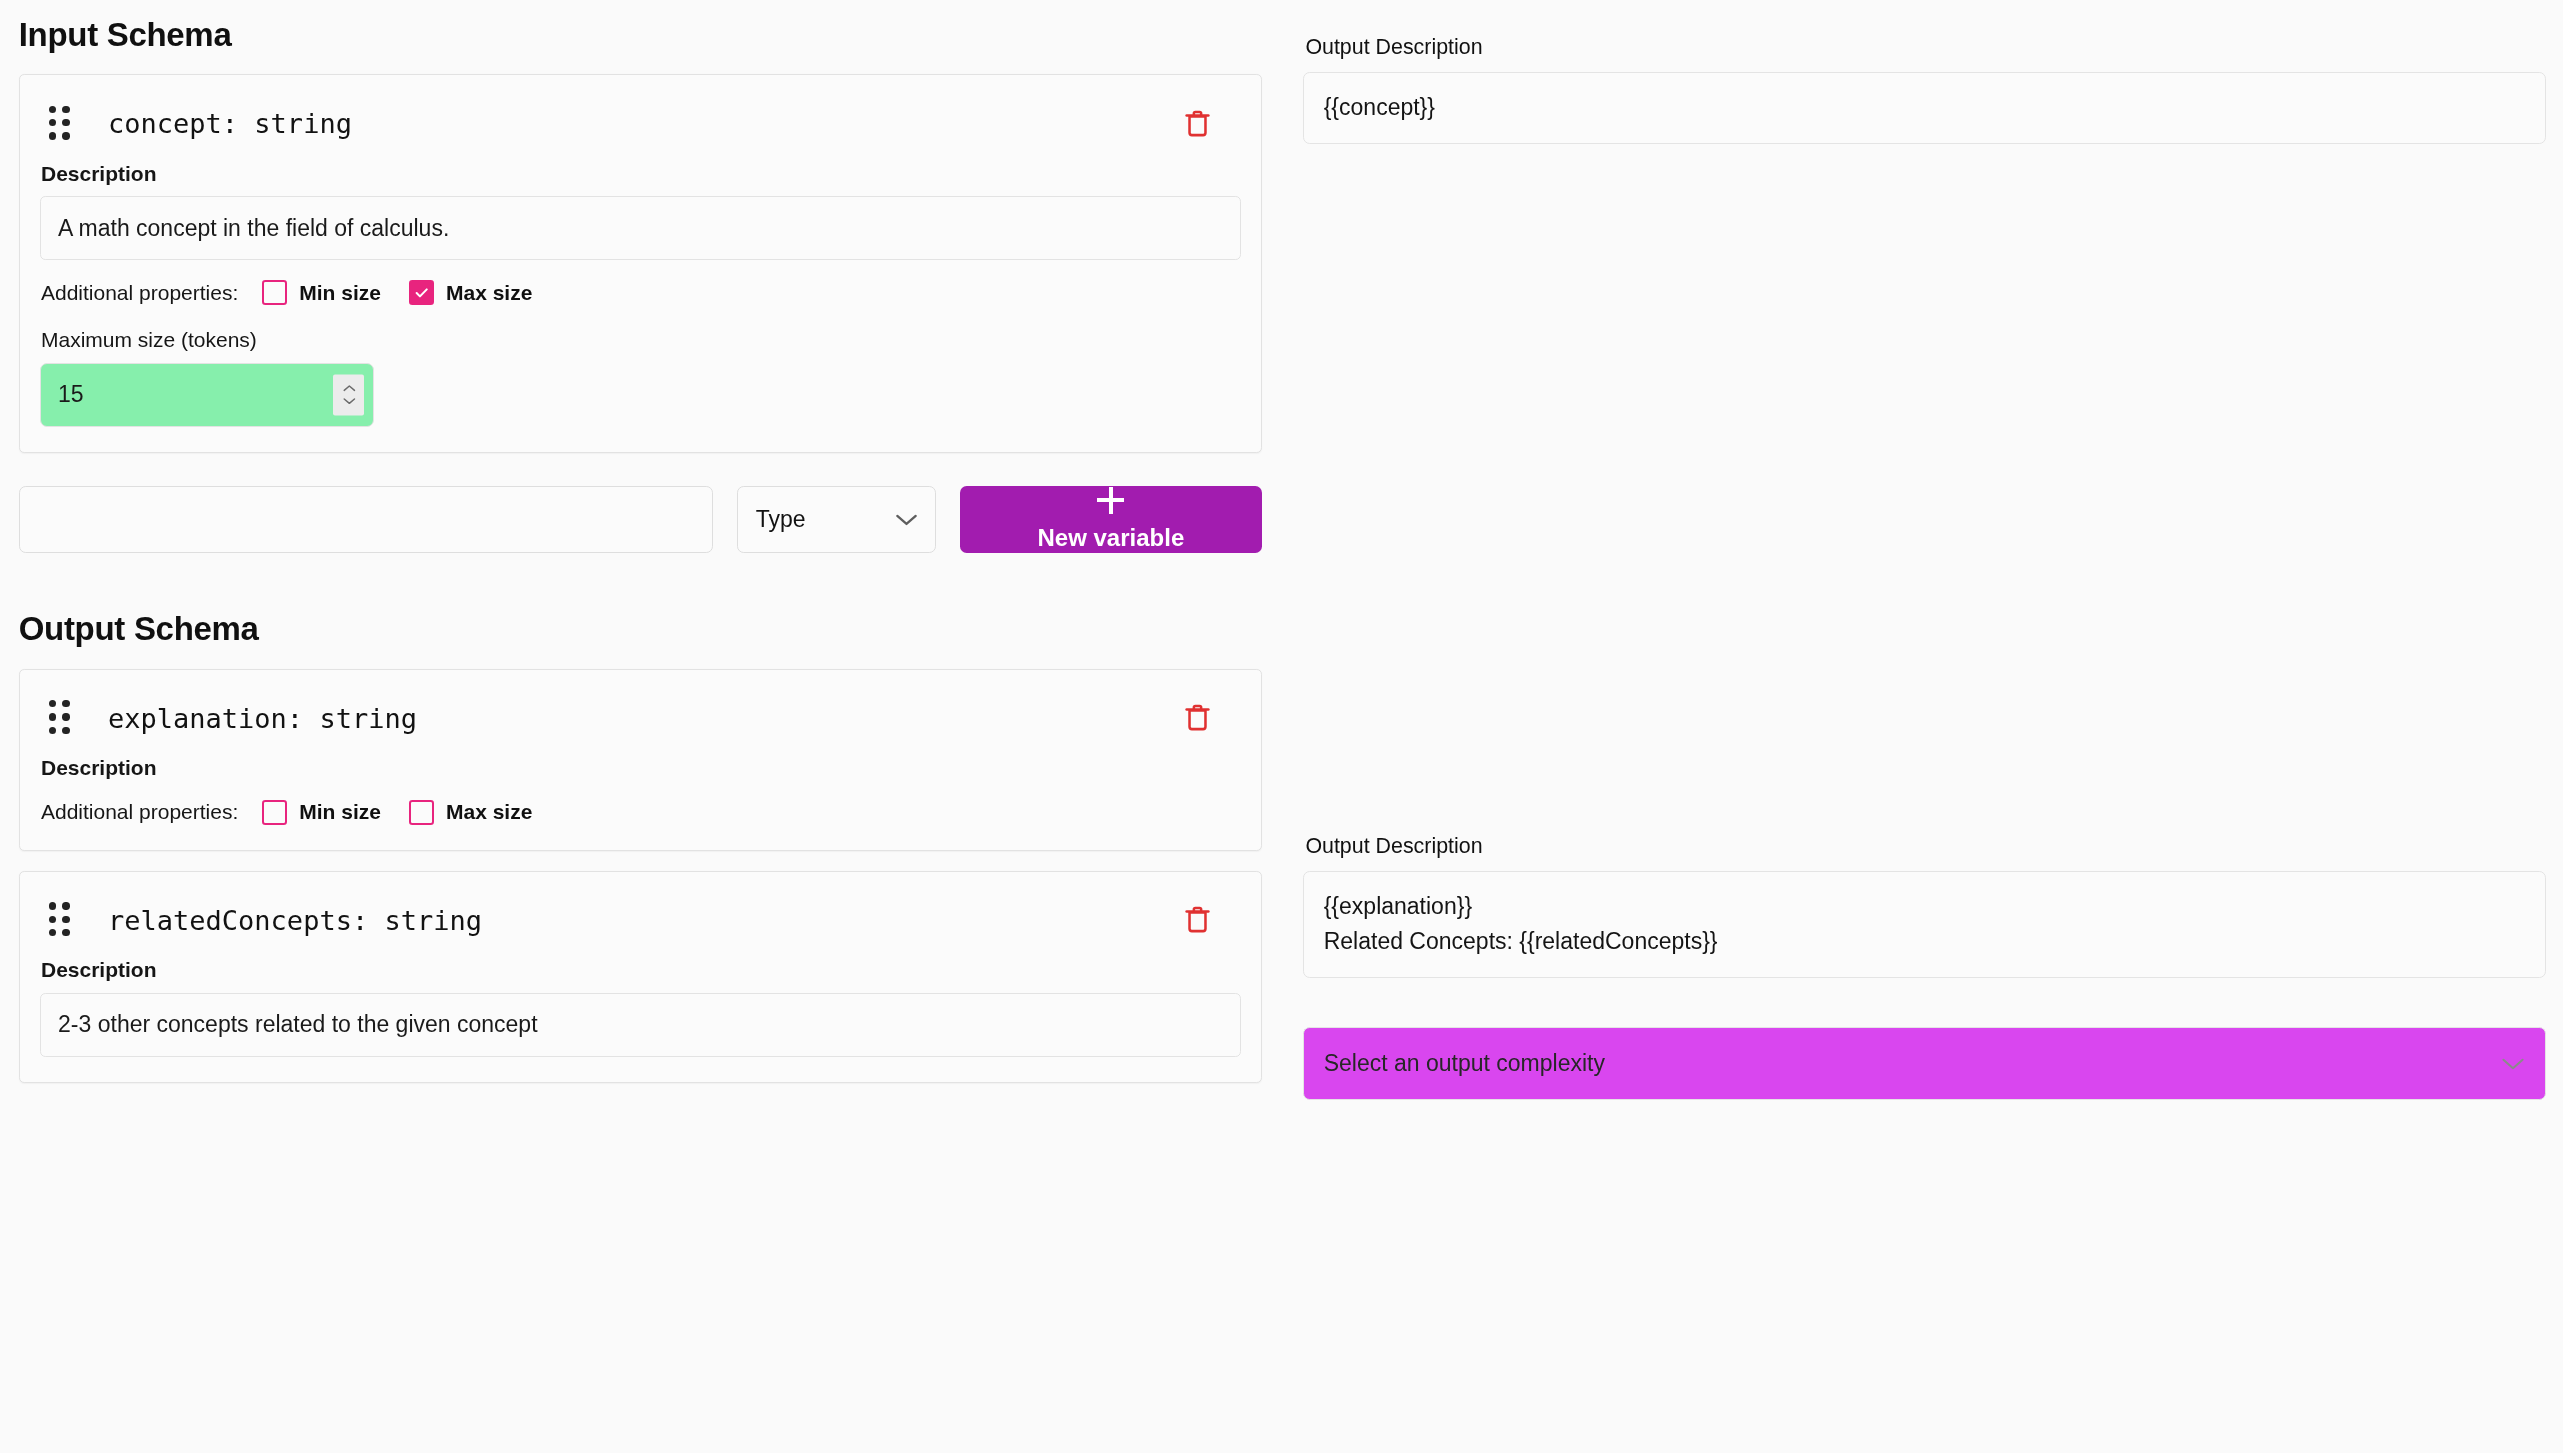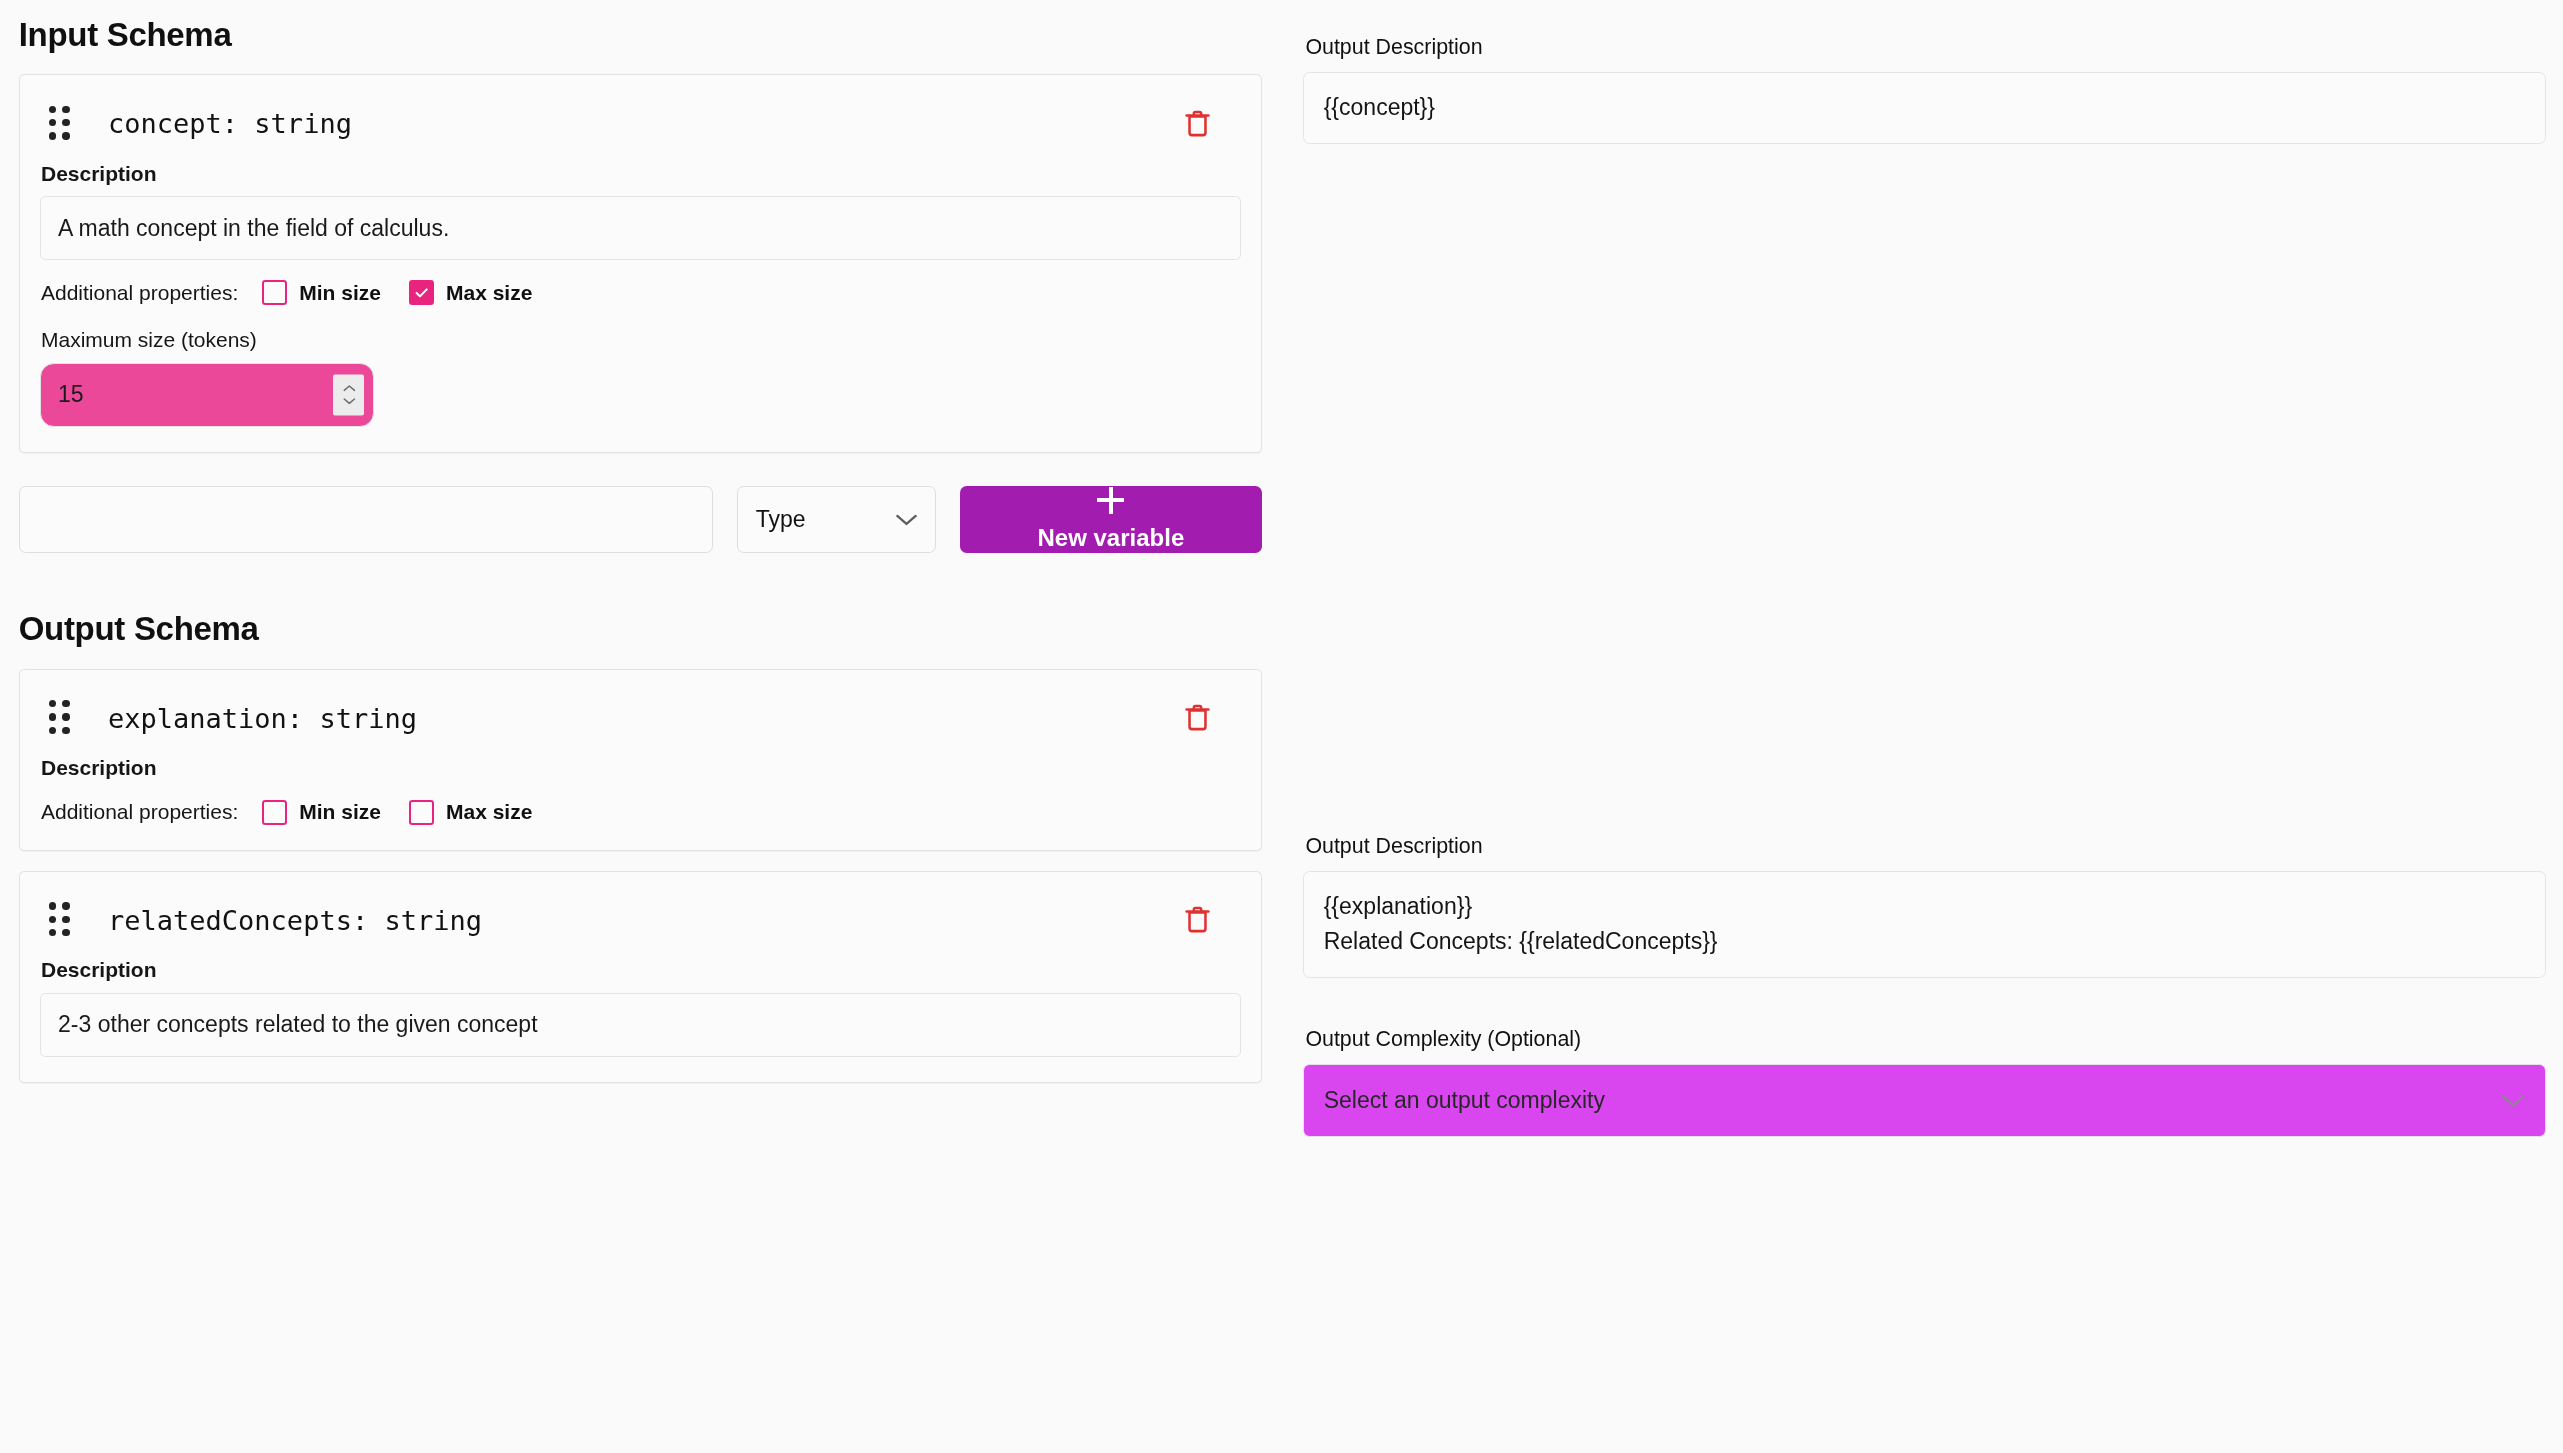--- a/index.html
+++ b/index.html
@@ -147,23 +147,23 @@
     color: #161616;
     margin: 23px 0 10.7px 1.3px;
   }
   .num-wrap {
     position: relative;
     width: 334px;
     height: 64px;
   }
   .num-input {
     width: 100%; height: 100%;
-    background: #ec4899;
+    background: #86efac;
     border: 1.3px solid #e3e3e3;
-    border-radius: 14px;
+    border-radius: 7px;
     font-size: 23px;
     font-family: "Liberation Sans", sans-serif;
     color: #1a1a1a;
     padding: 0 17.4px;
     outline: none;
   }
   .spinner {
     position: absolute;
     right: 9.3px; top: 50%;
     transform: translateY(-50%);
@@ -427,21 +427,20 @@
 
       <div style="height:690px;"></div>
 
       <div>
         <div class="side-label">Output Description</div>
         <div class="side-box tall">{{explanation}}
 Related Concepts: {{relatedConcepts}}</div>
       </div>
 
       <div class="side-gap-2">
-        <div class="side-label">Output Complexity (Optional)</div>
         <div class="complexity-select">
           <span>Select an output complexity</span>
           <svg width="24" height="14.7" viewBox="0 0 20 12">
             <path d="M2 3l8 7 8-7" stroke="#8a8a8a" stroke-width="1.7" fill="none" stroke-linecap="round" stroke-linejoin="round"></path>
           </svg>
         </div>
       </div>
 
     </div>
 

